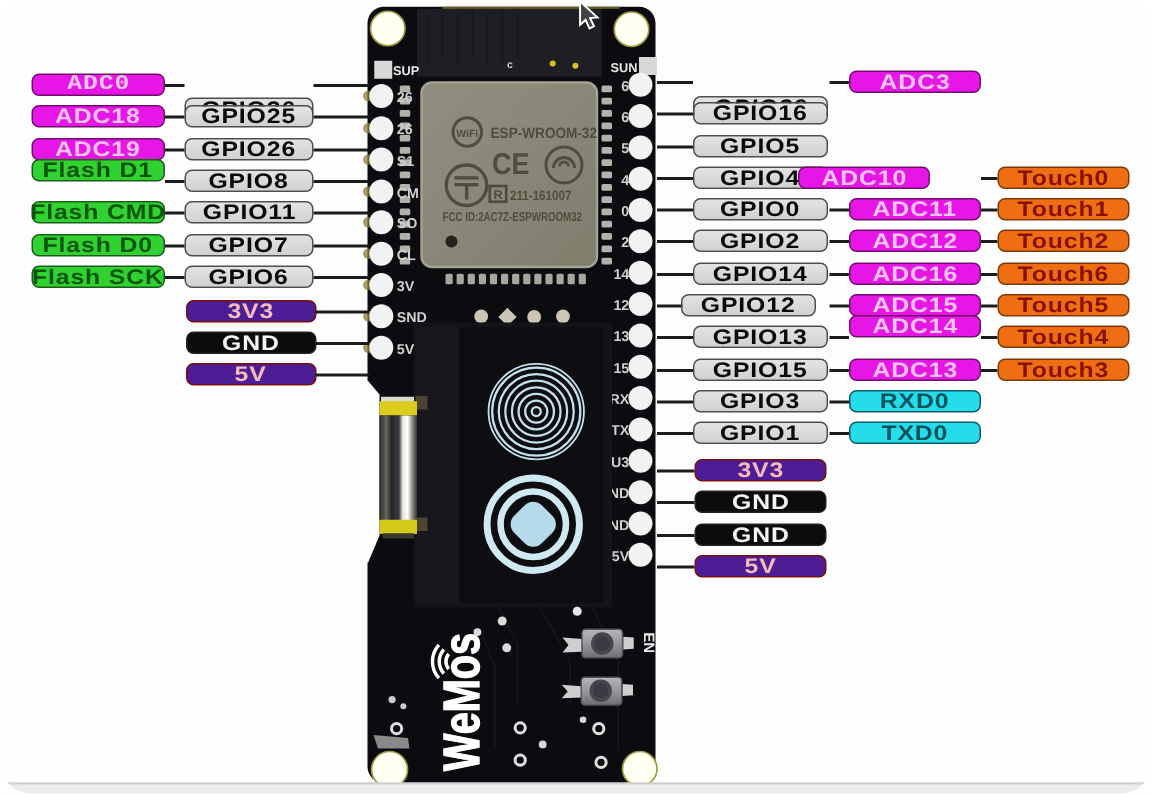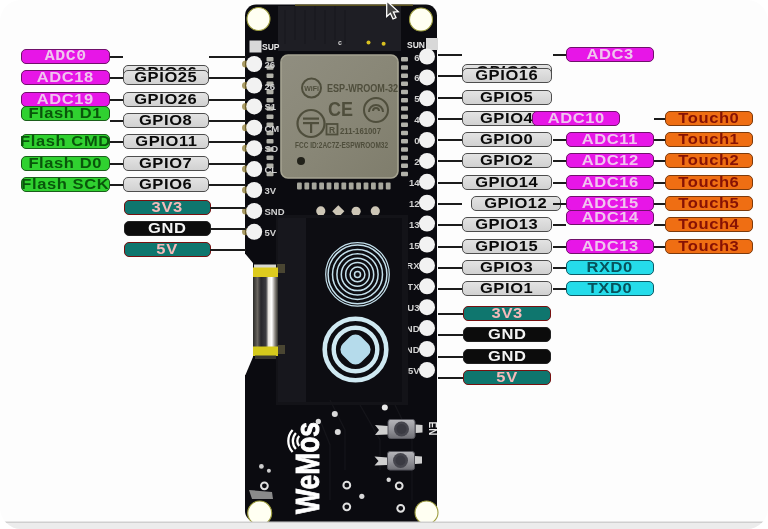--- a/index.html
+++ b/index.html
@@ -4,21 +4,21 @@
 <style>
 html,body{margin:0;padding:0;}
 #stage{position:relative;width:768px;height:529px;background:#fdfdfd;overflow:hidden;
  font-family:"Liberation Sans",sans-serif;border-radius:21px;}
 .bx{position:absolute;height:13px;border:1.5px solid #444;border-radius:5px;
  text-align:center;font-weight:bold;font-size:14px;line-height:13.5px;letter-spacing:0.5px;}
 .bx span{display:inline-block;transform:scaleX(1.18);transform-origin:center;}
 .mag{background:#e716e7;border-color:#70106b;color:#f0c4ee;}
 .grn{background:#30d130;border-color:#1b5e1b;color:#09560b;}
 .gry{background:linear-gradient(#e3e3e3,#d1d1d1);border-color:#4d4d4d;color:#0a0a0a;}
-.red{background:#0f766e;border-color:#781010;color:#f6baba;}
+.red{background:#4c1d95;border-color:#781010;color:#f6baba;}
 .blk{background:#0c0c0c;border-color:#222;color:#f4f4f4;}
 .org{background:#ef6e13;border-color:#7c3a0c;color:#871204;}
 .cyn{background:#25dcea;border-color:#0e5b66;color:#07535d;}
 .ln{position:absolute;height:2px;background:#1c1c1c;}
 </style>
 </head>
 <body>
 <div id="stage">
 <svg id="board" width="768" height="529" viewBox="0 0 768 529" style="position:absolute;left:0;top:0;">
 <defs>
@@ -345,21 +345,21 @@
 <div class="bx mag" style="left:566px;top:153px;width:86px;"><span>ADC12</span></div>
 <div class="ln" style="left:654px;top:160px;width:11px;"></div>
 <div class="bx org" style="left:665px;top:153px;width:86px;"><span>Touch2</span></div>
 <div class="ln" style="left:438px;top:182px;width:24px;"></div>
 <div class="bx gry" style="left:462px;top:175px;width:88px;"><span>GPIO14</span></div>
 <div class="ln" style="left:553px;top:182px;width:13px;"></div>
 <div class="bx mag" style="left:566px;top:175px;width:86px;"><span>ADC16</span></div>
 <div class="ln" style="left:654px;top:182px;width:11px;"></div>
 <div class="bx org" style="left:665px;top:175px;width:86px;"><span>Touch6</span></div>
 <div class="ln" style="left:438px;top:203px;width:24px;"></div>
-<div class="bx gry" style="left:471px;top:196px;width:88px;"><span>GPIO12</span></div>
+<div class="bx gry" style="left:454px;top:196px;width:88px;"><span>GPIO12</span></div>
 <div class="ln" style="left:553px;top:203px;width:13px;"></div>
 <div class="bx mag" style="left:566px;top:196px;width:86px;"><span>ADC15</span></div>
 <div class="ln" style="left:654px;top:203px;width:11px;"></div>
 <div class="bx org" style="left:665px;top:196px;width:86px;"><span>Touch5</span></div>
 <div class="ln" style="left:438px;top:224px;width:24px;"></div>
 <div class="bx gry" style="left:462px;top:217px;width:88px;"><span>GPIO13</span></div>
 <div class="ln" style="left:553px;top:224px;width:13px;"></div>
 <div class="bx mag" style="left:566px;top:210px;width:86px;"><span>ADC14</span></div>
 <div class="ln" style="left:654px;top:224px;width:11px;"></div>
 <div class="bx org" style="left:665px;top:217px;width:86px;"><span>Touch4</span></div>

